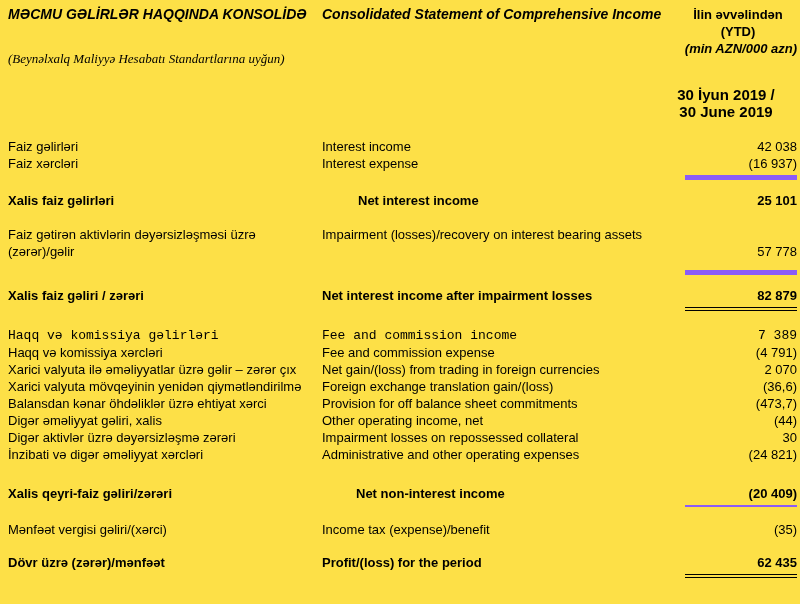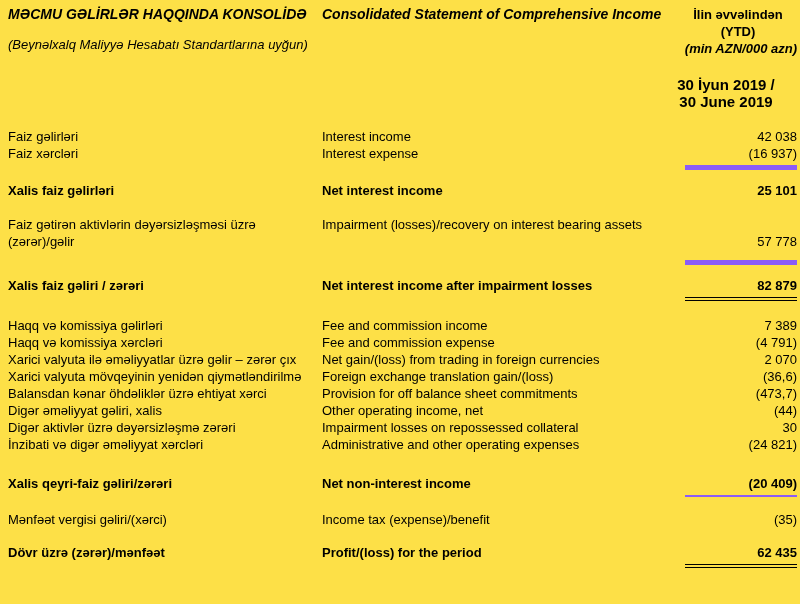--- a/index.html
+++ b/index.html
@@ -27,23 +27,24 @@
     font-size: 14px;
     line-height: 17px;
     white-space: nowrap;
   }
   .title-az { width: 314px; flex-shrink: 0; overflow: hidden; }
   .title-en { flex: 1; min-width: 0; overflow: hidden; }
   .subtitle {
     font-style: italic;
     font-size: 13px;
     line-height: 17px;
-    margin-top: 13px;
-    white-space: nowrap;
-    overflow: hidden;
+    margin-top: 27px;
+    white-space: nowrap;
+    overflow: hidden;
+    font-family: Liberation Serif, serif;
   }
   .header-right {
     width: 118px;
     flex-shrink: 0;
     font-weight: bold;
     font-size: 13px;
     line-height: 17px;
   }
   .ytd-line { text-align: center; white-space: nowrap; }
   .units { font-style: italic; text-align: right; white-space: nowrap; }
@@ -129,21 +130,21 @@
   </div>
 
   <div class="row rule-single" style="margin-top: 0px;">
     <div class="col-az">Faiz xərcləri</div>
     <div class="col-en">Interest expense</div>
     <div class="col-val">
       <span class="val">(16 937)</span>
     </div>
   </div>
 
-  <div class="row bold" style="margin-top: 12px;">
+  <div class="row bold" style="margin-top: 12px; gap: 36px;">
     <div class="col-az">Xalis faiz gəlirləri</div>
     <div class="col-en">Net interest income</div>
     <div class="col-val">
       <span class="val">25 101</span>
     </div>
   </div>
 
   <div class="row rule-single wrap tall" style="margin-top: 17px;">
     <div class="col-az">Faiz gətirən aktivlərin dəyərsizləşməsi üzrə (zərər)/gəlir</div>
     <div class="col-en">Impairment (losses)/recovery on interest bearing assets</div>
@@ -153,21 +154,21 @@
   </div>
 
   <div class="row bold rule-double" style="margin-top: 12px;">
     <div class="col-az">Xalis faiz gəliri / zərəri</div>
     <div class="col-en">Net interest income after impairment losses</div>
     <div class="col-val">
       <span class="val">82 879</span>
     </div>
   </div>
 
-  <div class="row" style="margin-top: 16px;">
+  <div class="row" style="margin-top: 16px; font-family: Liberation Mono, monospace;">
     <div class="col-az">Haqq və komissiya gəlirləri</div>
     <div class="col-en">Fee and commission income</div>
     <div class="col-val">
       <span class="val">7 389</span>
     </div>
   </div>
 
   <div class="row" style="margin-top: 0px;">
     <div class="col-az">Haqq və komissiya xərcləri</div>
     <div class="col-en">Fee and commission expense</div>
@@ -217,21 +218,21 @@
   </div>
 
   <div class="row" style="margin-top: 0px;">
     <div class="col-az">İnzibati və digər əməliyyat xərcləri</div>
     <div class="col-en">Administrative and other operating expenses</div>
     <div class="col-val">
       <span class="val">(24 821)</span>
     </div>
   </div>
 
-  <div class="row bold rule-single" style="margin-top: 22px;">
+  <div class="row bold rule-single" style="margin-top: 22px; gap: 34px;">
     <div class="col-az">Xalis qeyri-faiz gəliri/zərəri</div>
     <div class="col-en">Net non-interest income</div>
     <div class="col-val">
       <span class="val">(20 409)</span>
     </div>
   </div>
 
 
   <div class="row" style="margin-top: 14px;">
     <div class="col-az">Mənfəət vergisi gəliri/(xərci)</div>

